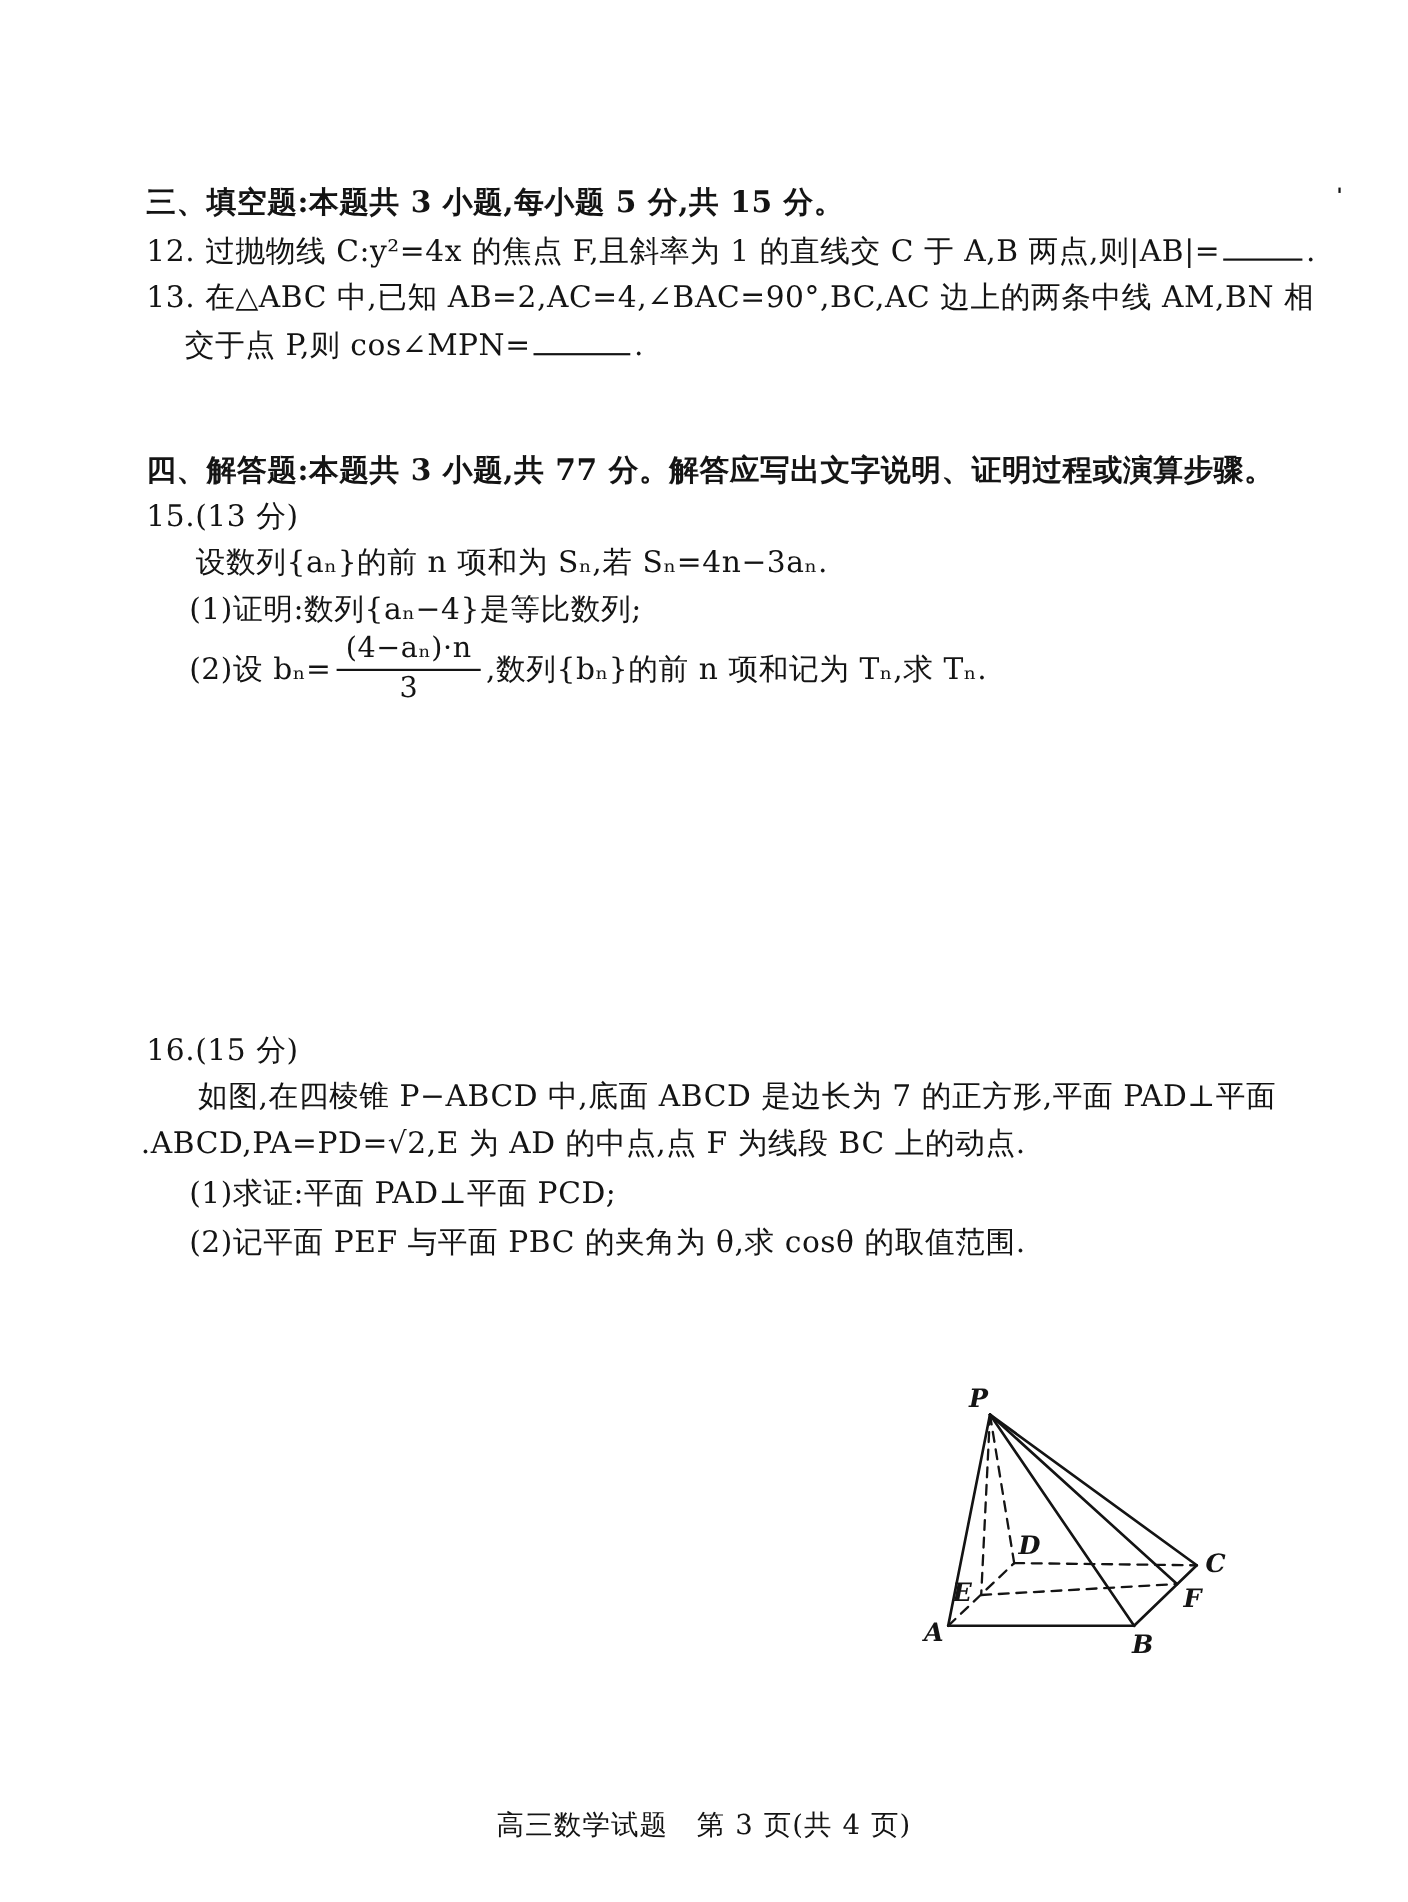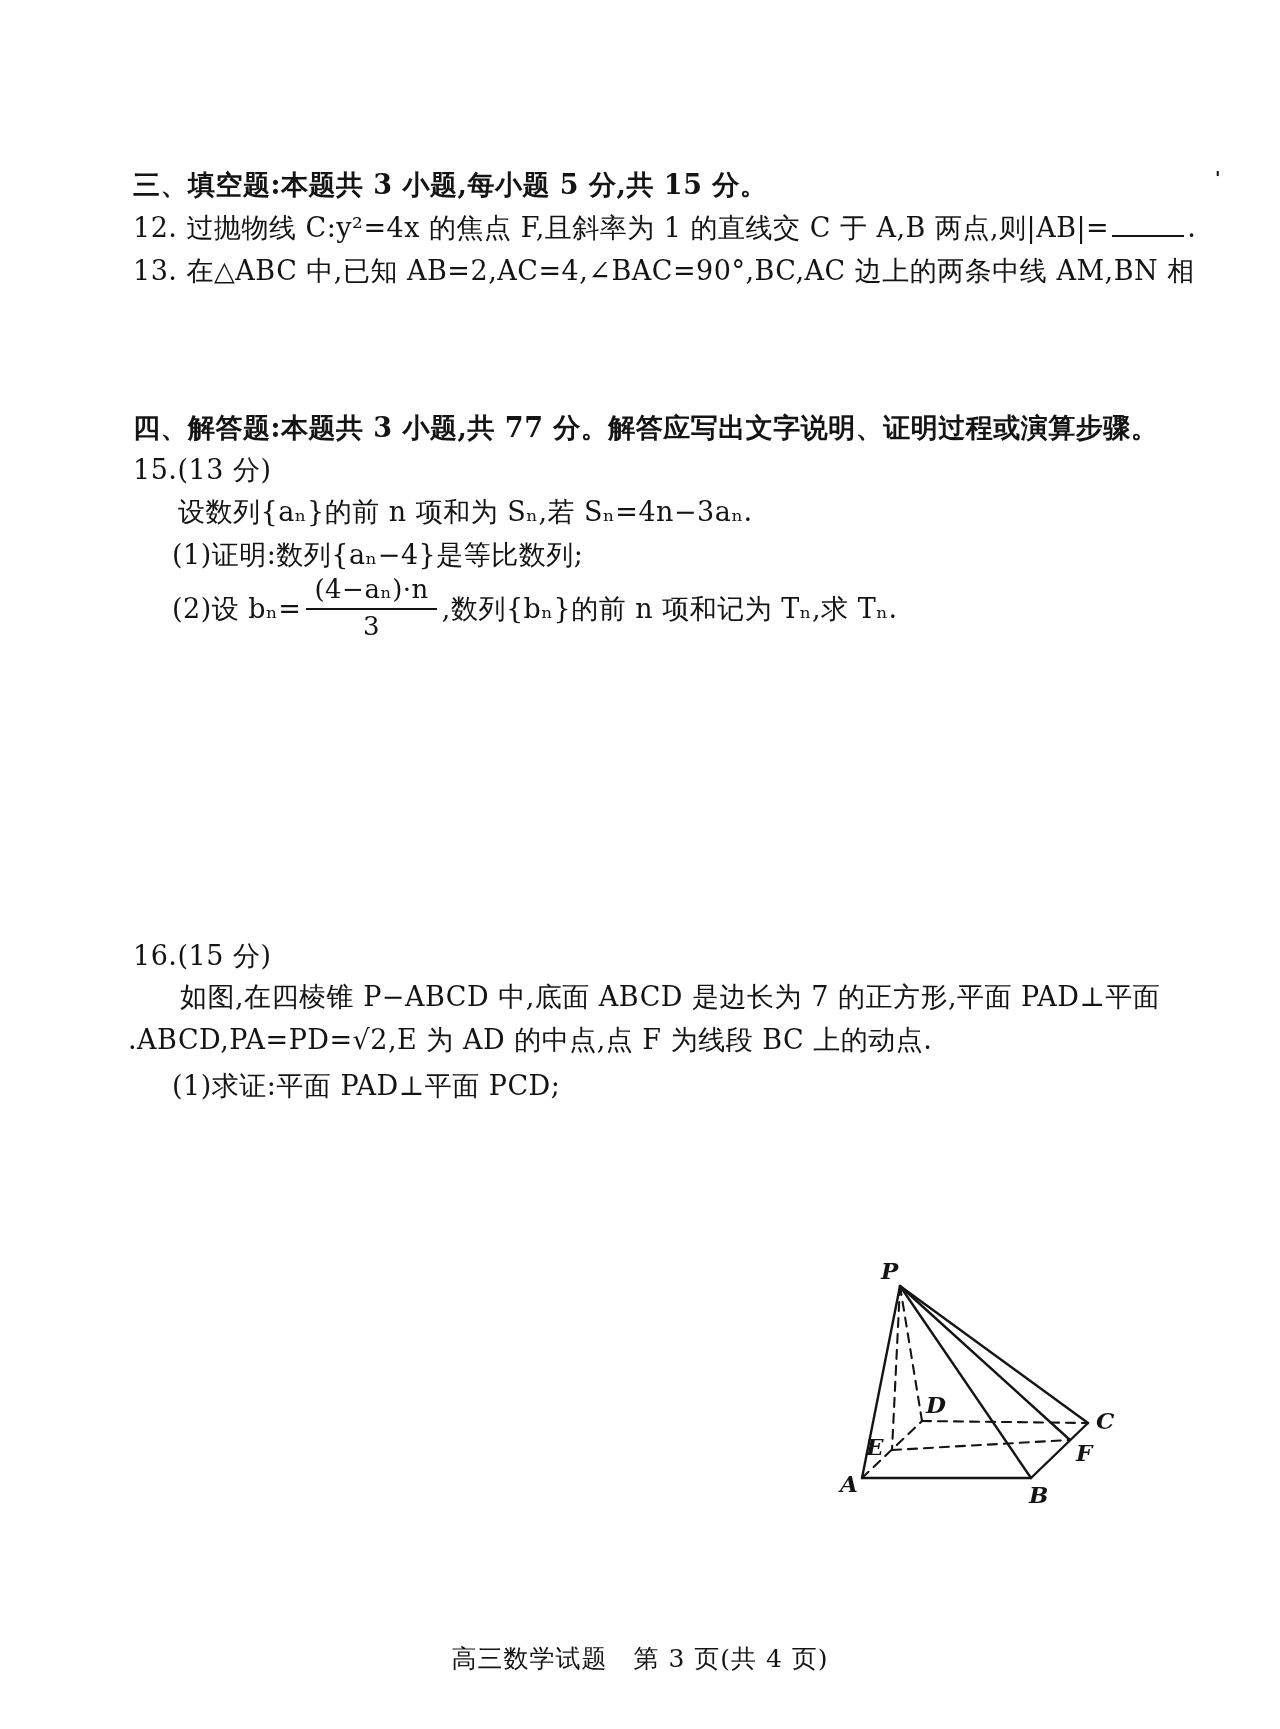--- a/index.html
+++ b/index.html
@@ -45,20 +45,23 @@
 
   <span class="stray">'</span>
 
   <div class="line bold" style="top:168px; left:133px;">三、填空题:本题共 3 小题,每小题 5 分,共 15 分。</div>
 
   <div class="line" style="top:211px; left:133px;text-align:right;">
     <span>12. 过抛物线 C:y²=4x 的焦点 F,且斜率为 1 的直线交 C 于 A,B 两点,则|AB|=</span><span class="blank" style="width:72px;"></span><span>.</span>
   </div>
 
   <div class="line" style="top:254px; left:133px;">13. 在△ABC 中,已知 AB=2,AC=4,∠BAC=90°,BC,AC 边上的两条中线 AM,BN 相</div>
+  <div class="line" style="top:297px; left:168px;">
+    <span>交于点 P,则 cos∠MPN=</span><span class="blank" style="width:88px;"></span><span>.</span>
+  </div>
 
 
   <div class="line bold" style="top:411px; left:133px;">四、解答题:本题共 3 小题,共 77 分。解答应写出文字说明、证明过程或演算步骤。</div>
 
   <div class="line" style="top:453px; left:133px;">15.(13 分)</div>
   <div class="line" style="top:495px; left:178px;">设数列{aₙ}的前 n 项和为 Sₙ,若 Sₙ=4n−3aₙ.</div>
   <div class="line" style="top:538px; left:172px;">(1)证明:数列{aₙ−4}是等比数列;</div>
 
   <div class="line fracline" style="top:575px; left:172px;">
     <span>(2)设 bₙ=</span>
@@ -66,20 +69,21 @@
       <span class="num">(4−aₙ)·n</span>
       <span class="den">3</span>
     </span>
     <span>,数列{bₙ}的前 n 项和记为 Tₙ,求 Tₙ.</span>
   </div>
 
   <div class="line" style="top:939px; left:133px;">16.(15 分)</div>
   <div class="line" style="top:980px; left:180px;">如图,在四棱锥 P−ABCD 中,底面 ABCD 是边长为 7 的正方形,平面 PAD⊥平面</div>
   <div class="line" style="top:1023px; left:128px;">.ABCD,PA=PD=√2,E 为 AD 的中点,点 F 为线段 BC 上的动点.</div>
   <div class="line" style="top:1069px; left:172px;">(1)求证:平面 PAD⊥平面 PCD;</div>
+  <div class="line" style="top:1113px; left:172px;">(2)记平面 PEF 与平面 PBC 的夹角为 θ,求 cosθ 的取值范围.</div>
 
   <svg class="figure" width="390" height="285" viewBox="0 0 390 285">
 
     <line class="edge hidden" x1="160" y1="43" x2="152" y2="207"></line>
     <line class="edge hidden" x1="160" y1="43" x2="182" y2="178"></line>
     <line class="edge hidden" x1="122" y1="235" x2="182" y2="178"></line>
     <line class="edge hidden" x1="182" y1="178" x2="348" y2="180"></line>
     <line class="edge hidden" x1="152" y1="207" x2="330" y2="197"></line>
 
     <line class="edge" x1="160" y1="43" x2="122" y2="235"></line>

